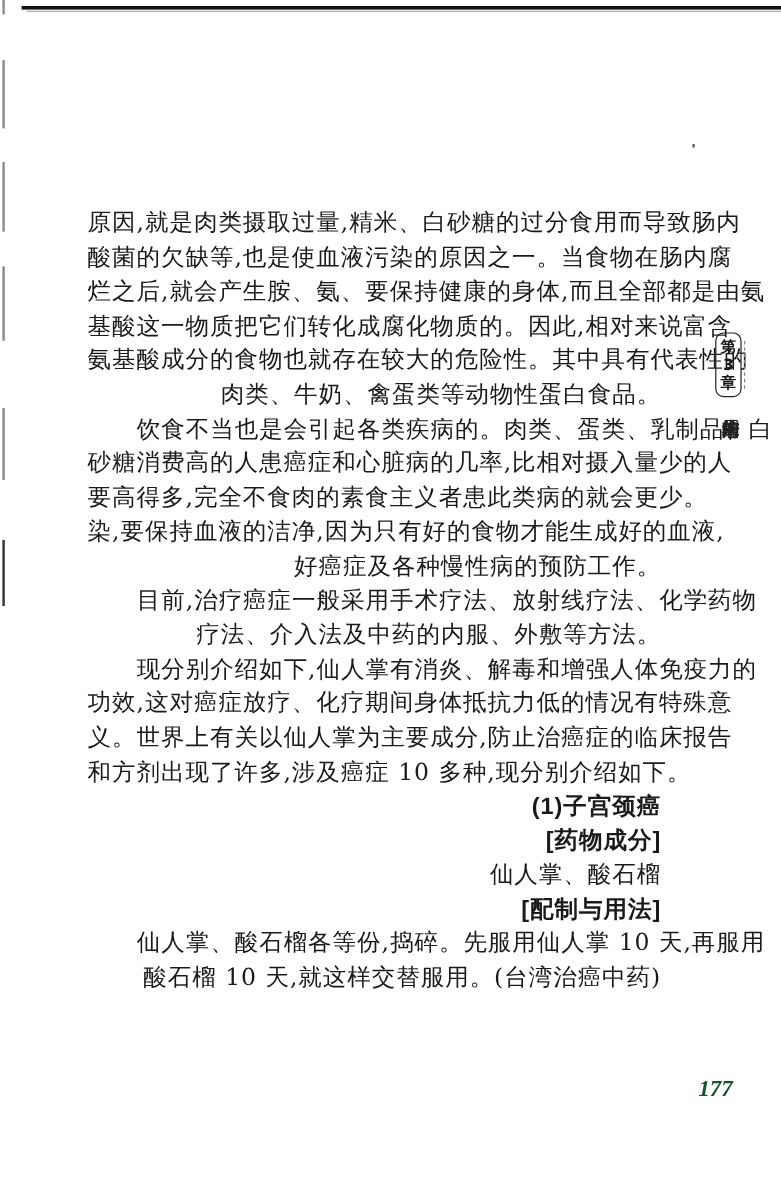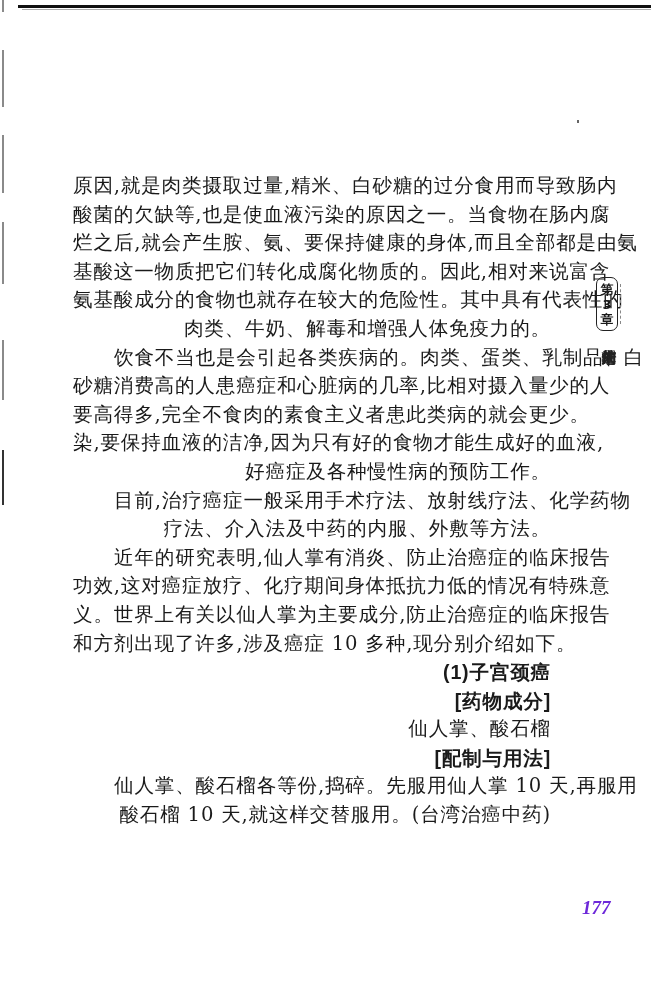--- a/index.html
+++ b/index.html
@@ -100,21 +100,21 @@
       letter-spacing: 0;
     }
     .page-number {
       position: absolute;
       left: 582px;
       top: 897px;
       font-family: "Liberation Serif", "DejaVu Serif", serif;
       font-style: italic;
       font-weight: bold;
       font-size: 19px;
-      color: #6d28d9;
+      color: #14532d;
     }
   </style>
 </head>
 <body>
 
 <div class="top-rule"></div>
 <div class="top-rule-thin"></div>
 
 <div class="scan-bar" style="top:0px;height:12px;"></div>
 <div class="scan-bar" style="top:50px;height:57px;"></div>
@@ -123,29 +123,29 @@
 <div class="scan-bar" style="top:340px;height:60px;"></div>
 <div class="scan-bar dark" style="top:450px;height:55px;"></div>
 <div class="speck" style="left:577px;top:120px;"></div>
 
 <main class="body-text">
   <div class="line">原因,就是肉类摄取过量,精米、白砂糖的过分食用而导致肠内</div>
   <div class="line">酸菌的欠缺等,也是使血液污染的原因之一。当食物在肠内腐</div>
   <div class="line">烂之后,就会产生胺、氨、要保持健康的身体,而且全部都是由氨</div>
   <div class="line">基酸这一物质把它们转化成腐化物质的。因此,相对来说富含</div>
   <div class="line">氨基酸成分的食物也就存在较大的危险性。其中具有代表性的</div>
-  <div class="line">肉类、牛奶、解毒和增强人体免疫力的。</div>
+  <div class="line">肉类、牛奶、禽蛋类等动物性蛋白食品。</div>
   <div class="line indent">饮食不当也是会引起各类疾病的。肉类、蛋类、乳制品、白</div>
   <div class="line">砂糖消费高的人患癌症和心脏病的几率,比相对摄入量少的人</div>
   <div class="line">要高得多,完全不食肉的素食主义者患此类病的就会更少。</div>
   <div class="line">染,要保持血液的洁净,因为只有好的食物才能生成好的血液,</div>
   <div class="line">好癌症及各种慢性病的预防工作。</div>
   <div class="line indent">目前,治疗癌症一般采用手术疗法、放射线疗法、化学药物</div>
   <div class="line">疗法、介入法及中药的内服、外敷等方法。</div>
-  <div class="line indent">近年的研究表明,仙人掌有消炎、防止治癌症的临床报告</div>
+  <div class="line indent">现分别介绍如下,仙人掌有消炎、解毒和增强人体免疫力的</div>
   <div class="line">功效,这对癌症放疗、化疗期间身体抵抗力低的情况有特殊意</div>
   <div class="line">义。世界上有关以仙人掌为主要成分,防止治癌症的临床报告</div>
   <div class="line">和方剂出现了许多,涉及癌症 10 多种,现分别介绍如下。</div>
   <div class="line indent bold">(1)子宫颈癌</div>
   <div class="line indent bold">[药物成分]</div>
   <div class="line indent">仙人掌、酸石榴</div>
   <div class="line indent bold">[配制与用法]</div>
   <div class="line indent">仙人掌、酸石榴各等份,捣碎。先服用仙人掌 10 天,再服用</div>
   <div class="line">酸石榴 10 天,就这样交替服用。(台湾治癌中药)</div>
 </main>

